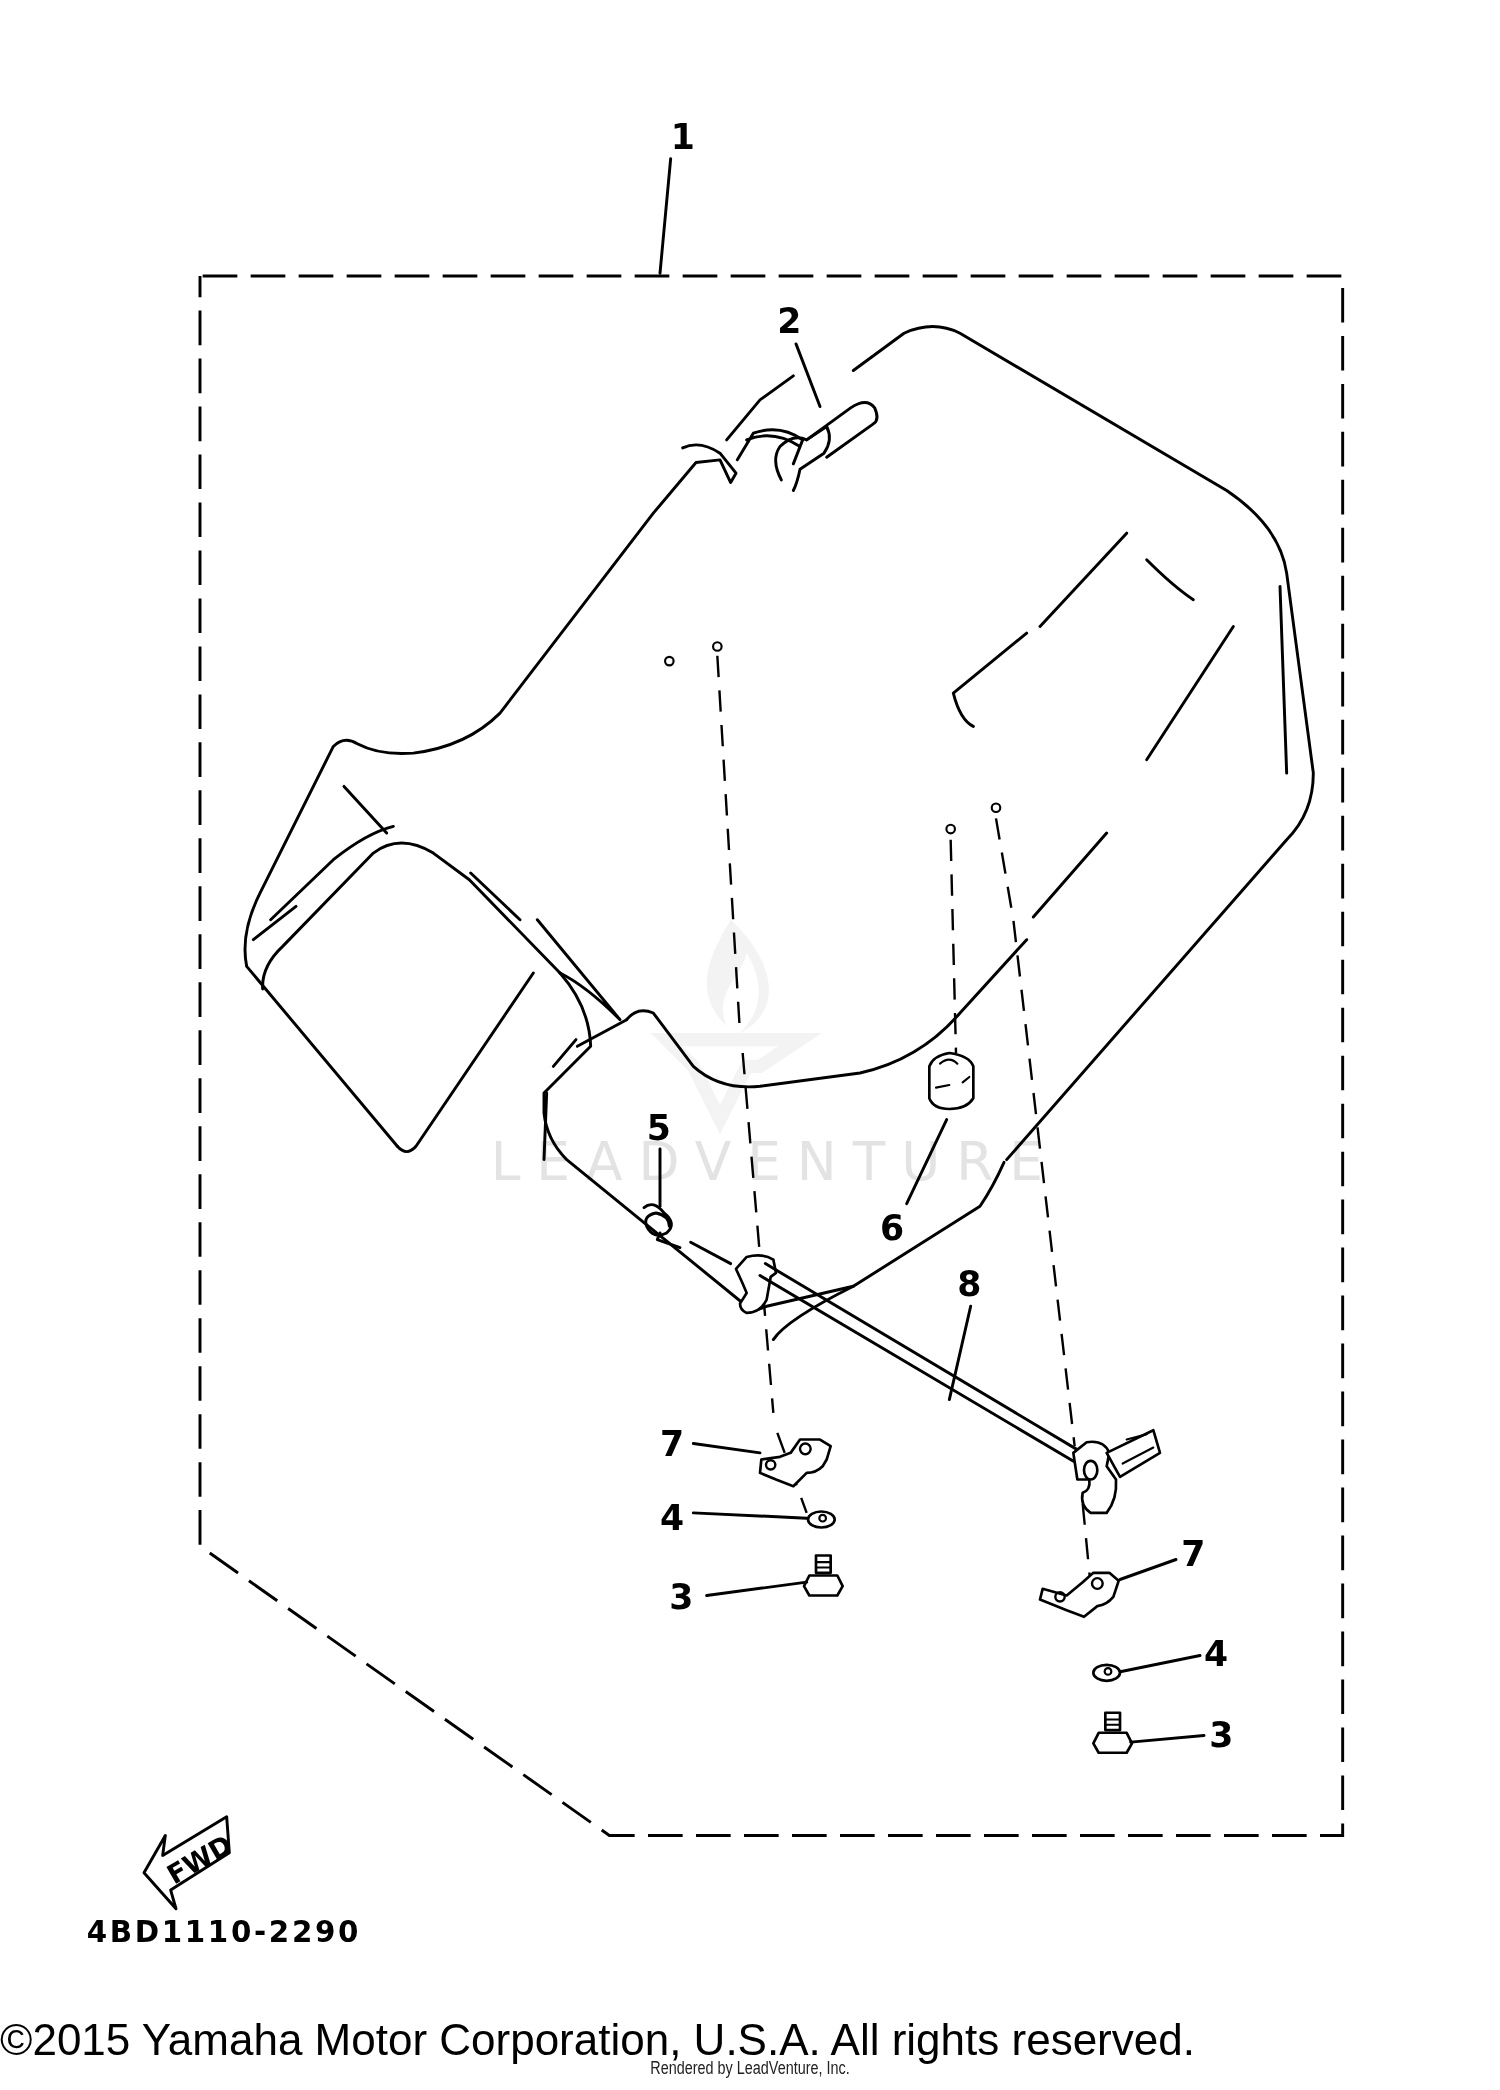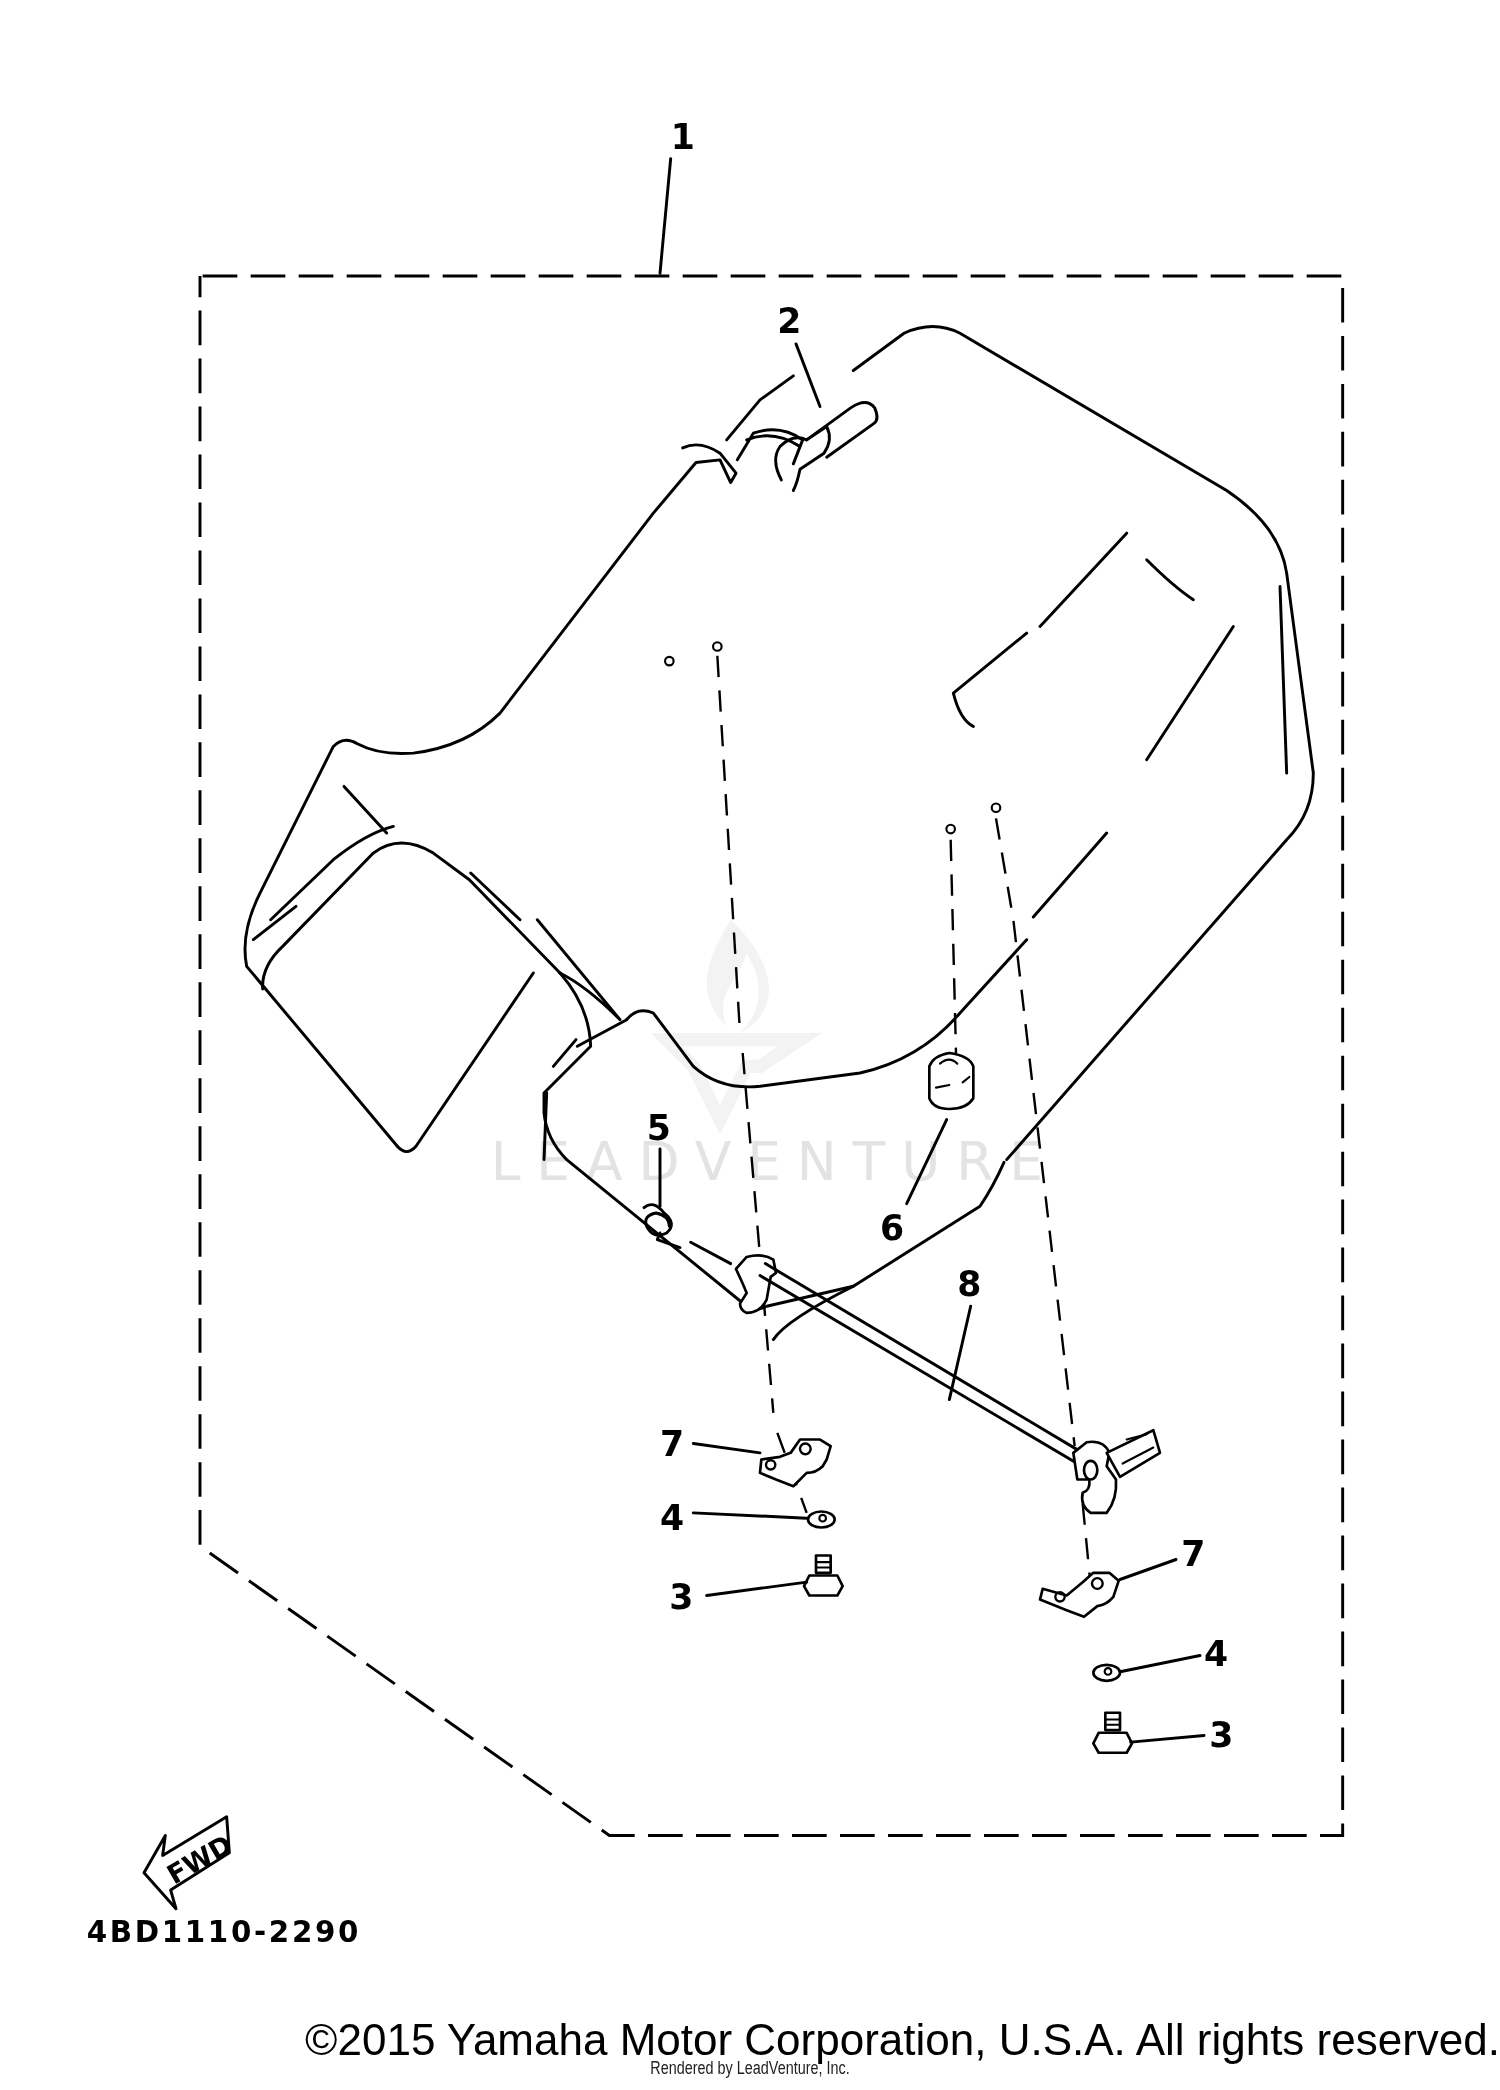--- a/index.html
+++ b/index.html
@@ -7,21 +7,21 @@
   #diagram { position: absolute; left: 0; top: 0; width: 1500px; height: 2090px; }
   .ln { fill: none; stroke: #000; stroke-width: 2.2; stroke-linecap: round; stroke-linejoin: round; }
   .thin { fill: none; stroke: #000; stroke-width: 1.6; stroke-linecap: round; }
   .dash { fill: none; stroke: #000; stroke-width: 2.2; stroke-dasharray: 26 10; }
   .dashs { fill: none; stroke: #000; stroke-width: 1.8; stroke-dasharray: 16 10; }
   .part { fill: #fff; stroke: #000; stroke-width: 2; stroke-linejoin: round; }
   .callout { font-family: "DejaVu Sans", sans-serif; font-weight: bold; font-size: 26px; fill: #000; }
   .partno { font-family: "DejaVu Sans", sans-serif; font-weight: bold; font-size: 22px; fill: #000; letter-spacing: 2px; }
   .wm { font-family: "DejaVu Sans", sans-serif; font-size: 40px; fill: #e3e3e3; letter-spacing: 12px; }
   .fwd { font-family: "DejaVu Sans", sans-serif; font-weight: bold; font-size: 20px; fill: #000; }
-  .copyright { position: absolute; left: 0; width: 1500px; top: 2018px; text-align: right; font-family: "Liberation Sans", sans-serif; font-size: 44px; color: #000; line-height: 1; }
+  .copyright { position: absolute; left: 0; width: 1500px; top: 2018px; text-align: left; font-family: "Liberation Sans", sans-serif; font-size: 44px; color: #000; line-height: 1; }
   .rendered { position: absolute; left: 0; width: 1500px; top: 2058px; text-align: center; font-family: "Liberation Sans", sans-serif; font-size: 18px; color: #222; transform: scaleX(0.8); }
 </style>
 </head>
 <body>
 
 <svg id="diagram" viewBox="0 0 1125 1568" preserveAspectRatio="none" xmlns="http://www.w3.org/2000/svg">
 
   <g opacity="0.6">
     <path d="M548 690 C530 720 520 745 545 770 C535 745 555 735 560 715 C575 740 570 760 555 775 C585 760 585 725 548 690 Z" fill="#ececec"></path>
     <path d="M500 780 L600 780 L570 800 L560 800 L540 840 L520 800 Z" fill="none" stroke="#ececec" stroke-width="10"></path>

